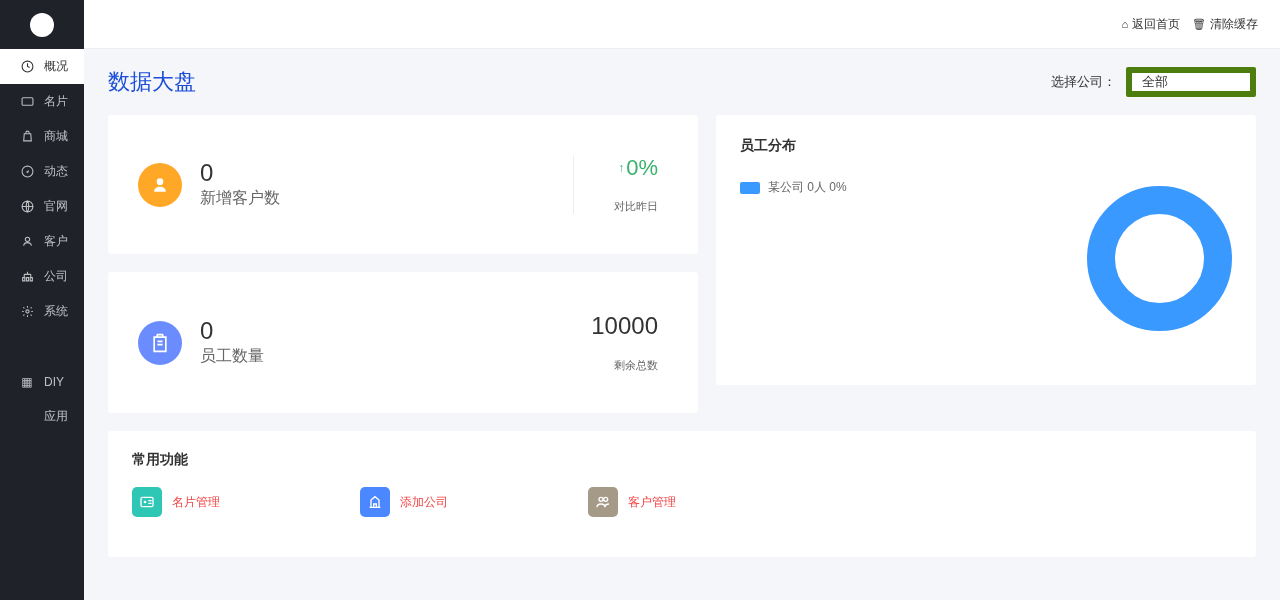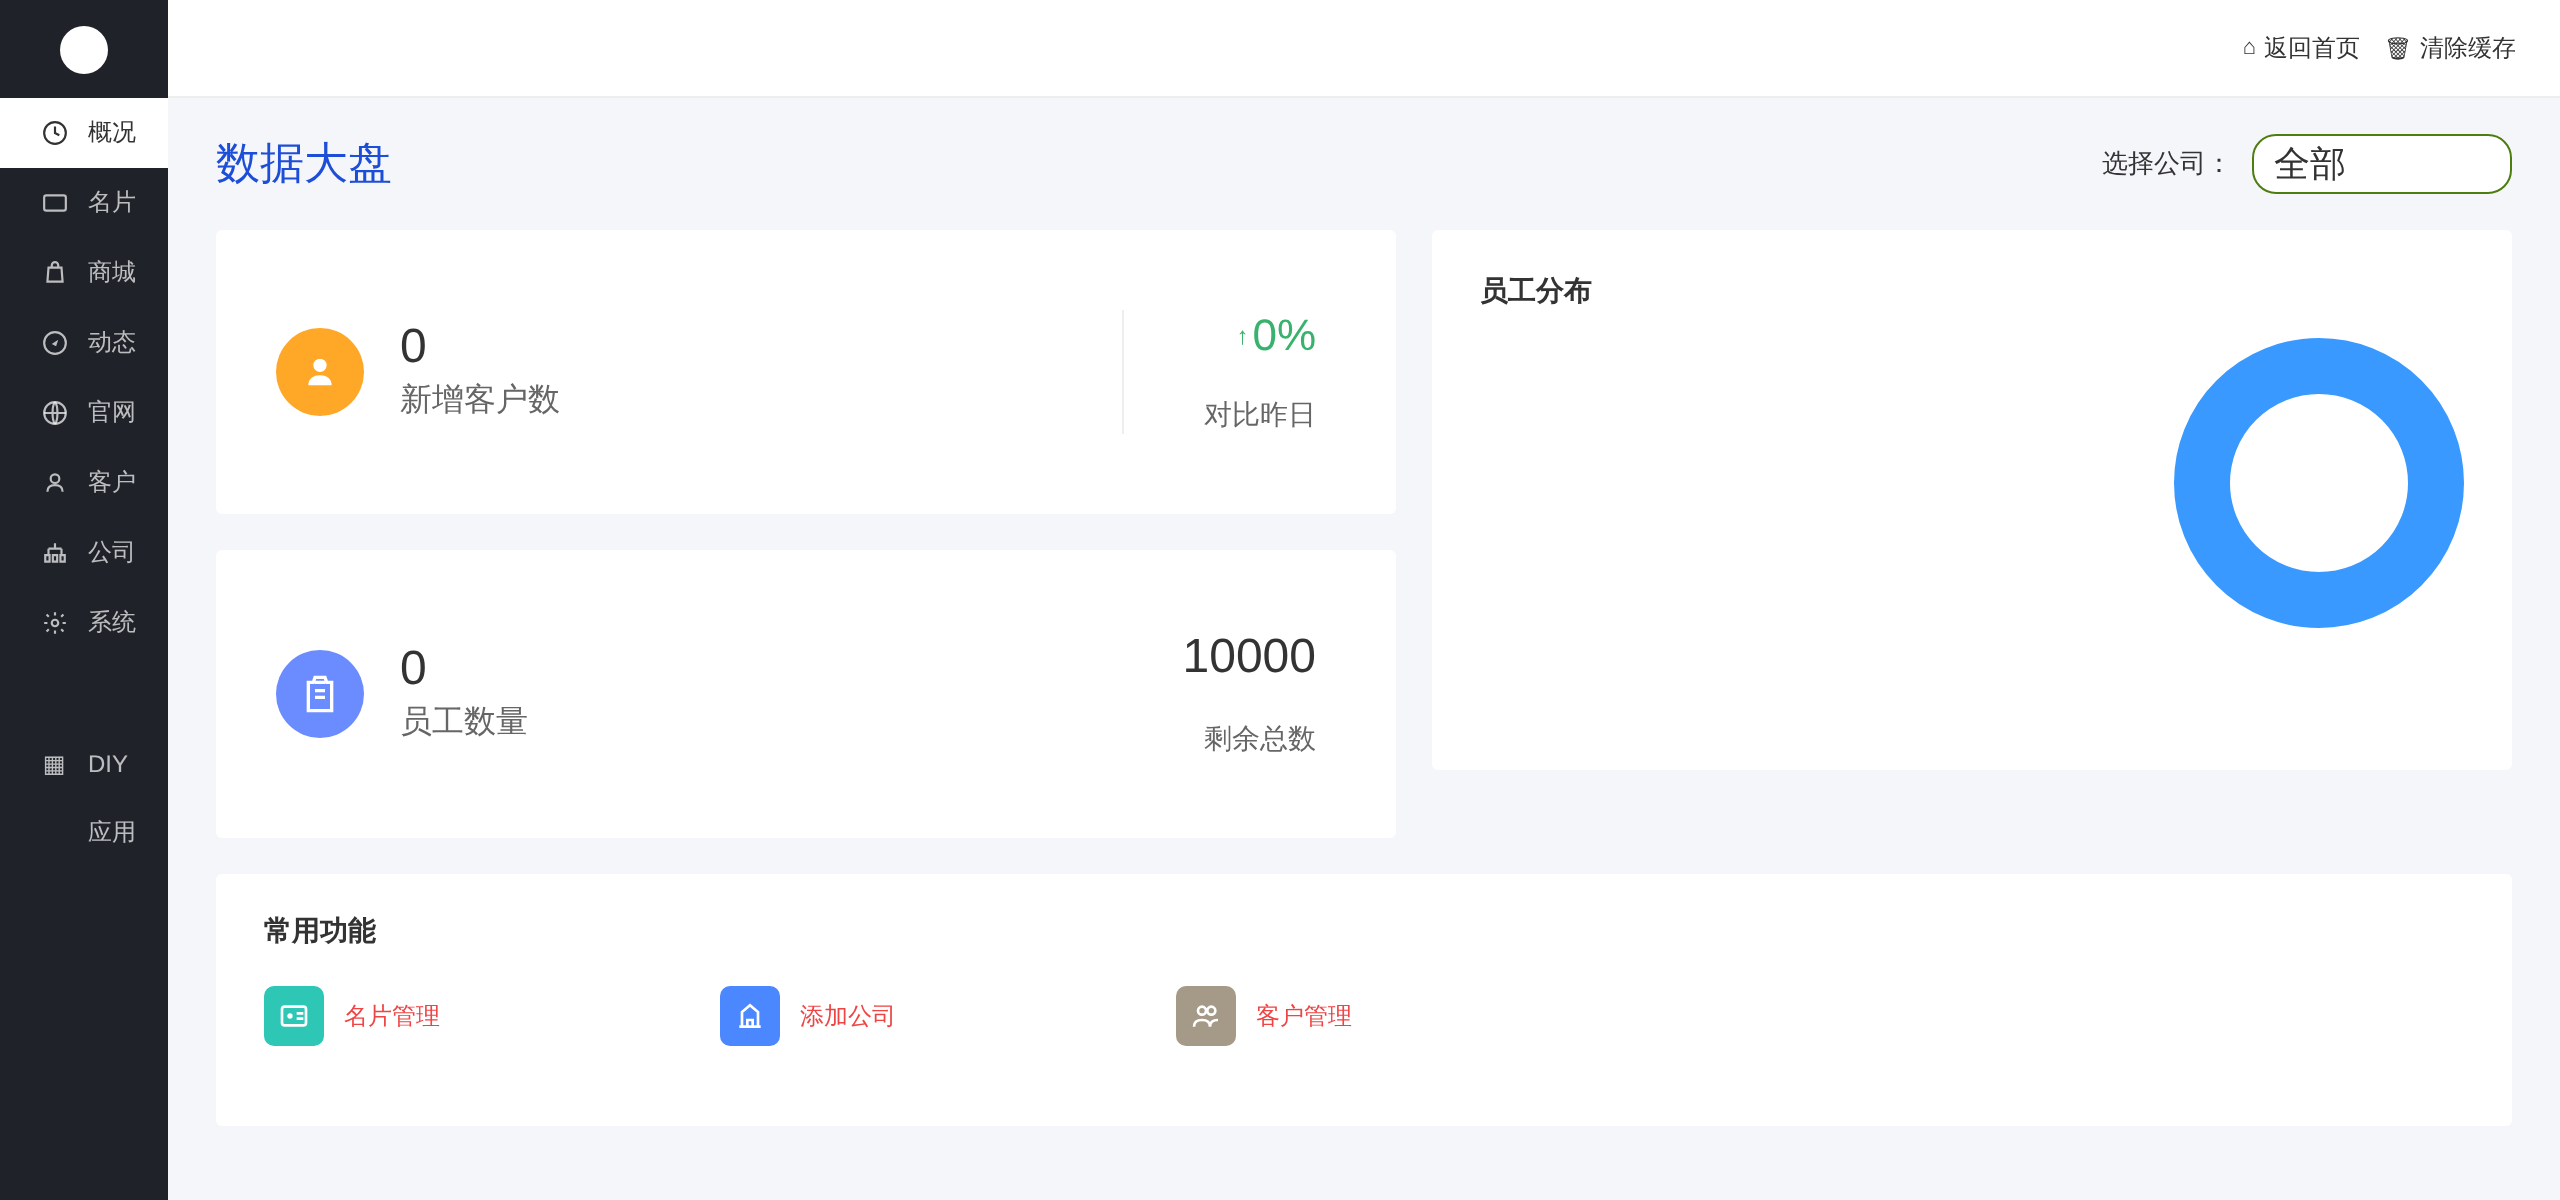--- a/index.html
+++ b/index.html
@@ -28,40 +28,40 @@
 .main { flex: 1; display: flex; flex-direction: column; background: #f5f6fa; overflow: hidden; }
 .header { height: 49px; background: #fff; border-bottom: 1px solid #eee; display: flex; align-items: center; justify-content: flex-end; padding: 0 10px; font-size: 12px; color: #333; }
 .header-link { margin-right: 12px; display: inline-flex; align-items: center; cursor: pointer; }
 .header-link .hi { margin-right: 4px; font-size: 11px; }
 
 .content { padding: 18px 24px; flex: 1; overflow: auto; }
 .title-row { display: flex; align-items: center; margin-bottom: 18px; }
 .page-title { font-size: 22px; font-weight: 500; color: #1d4ed8; }
 .spacer { flex: 1; }
 .company-label { font-size: 13px; color: #333; margin-right: 10px; }
-.select { width: 130px; height: 30px; background: #fff; border: 1px solid #4d7c0f; border-radius: 12px; padding: 0 10px; font-size: 18px; display: flex; align-items: center; color: #333; cursor: pointer; }
+.select { width: 130px; height: 30px; background: #fff; border: 6px solid #4d7c0f; border-radius: 2px; padding: 0 10px; font-size: 13px; display: flex; align-items: center; color: #333; cursor: pointer; }
 
 .grid { display: flex; gap: 18px; }
 .col-left { width: 590px; display: flex; flex-direction: column; gap: 18px; }
 .col-right { flex: 1; }
 .card { background: #fff; border-radius: 3px; }
 
 .stat-card { padding: 40px 30px; display: flex; align-items: center; }
 .stat-icon { width: 44px; height: 44px; border-radius: 50%; display: flex; align-items: center; justify-content: center; margin-right: 18px; }
 .stat-icon.orange { background: #ffa726; }
 .stat-icon.blue { background: #6b8cff; }
 .stat-icon svg { fill: #fff; }
 .stat-main { flex: 1; }
 .stat-num { font-size: 24px; font-weight: 400; color: #333; line-height: 1.1; }
 .stat-label { font-size: 16px; color: #666; margin-top: 2px; }
 .stat-right { text-align: right; padding-right: 10px; position: relative; }
 .stat-card:first-child .stat-right { border-left: 1px solid #eee; padding-left: 40px; }
 .pct-val { font-size: 22px; color: #38b26c; font-weight: 400; display: inline-flex; align-items: center; }
 .pct-arrow { font-size: 12px; color: #38b26c; margin-right: 2px; }
-.pct-label { font-size: 14px; color: #666; margin-top: 18px; }
+.pct-label { font-size: 11px; color: #666; margin-top: 18px; }
 .big-num { font-size: 24px; color: #333; }
 
 .dist-card { padding: 22px 24px; min-height: 270px; }
 .dist-title { font-size: 14px; font-weight: 600; color: #333; margin-bottom: 24px; }
 .legend-row { display: flex; align-items: center; font-size: 12px; color: #666; }
 .legend-swatch { width: 20px; height: 12px; background: #3a99ff; border-radius: 2px; margin-right: 8px; }
 .donut-wrap { display: flex; justify-content: flex-end; margin-top: -10px; }
 .donut { width: 145px; height: 145px; border-radius: 50%; border: 28px solid #3a99ff; background: #fff; }
 
 .func-card { padding: 20px 24px 40px; margin-top: 18px; }
@@ -224,20 +224,24 @@
             <div class="stat-right">
               <div class="big-num">10000</div>
               <div class="pct-label">剩余总数</div>
             </div>
           </div>
         </div>
 
         <div class="col-right">
           <div class="card dist-card">
             <div class="dist-title">员工分布</div>
+            <div class="legend-row">
+              <span class="legend-swatch"></span>
+              <span>某公司  0人  0%</span>
+            </div>
             <div class="donut-wrap">
               <div class="donut"></div>
             </div>
           </div>
         </div>
       </div>
 
       <div class="card func-card">
         <div class="func-title">常用功能</div>
         <div class="func-row">

